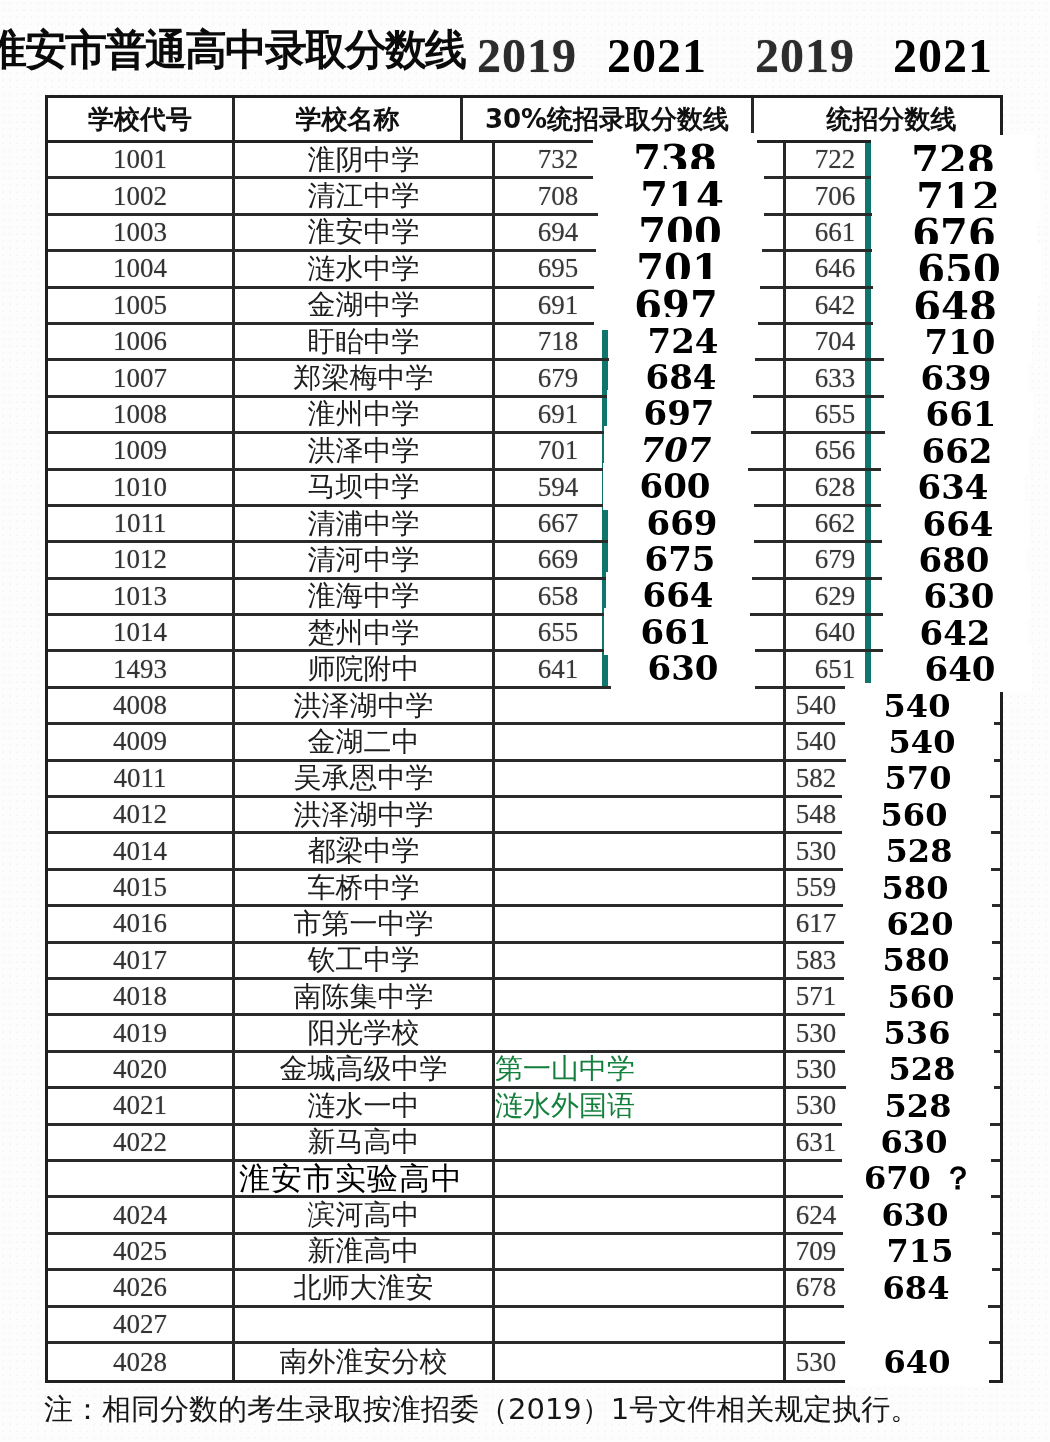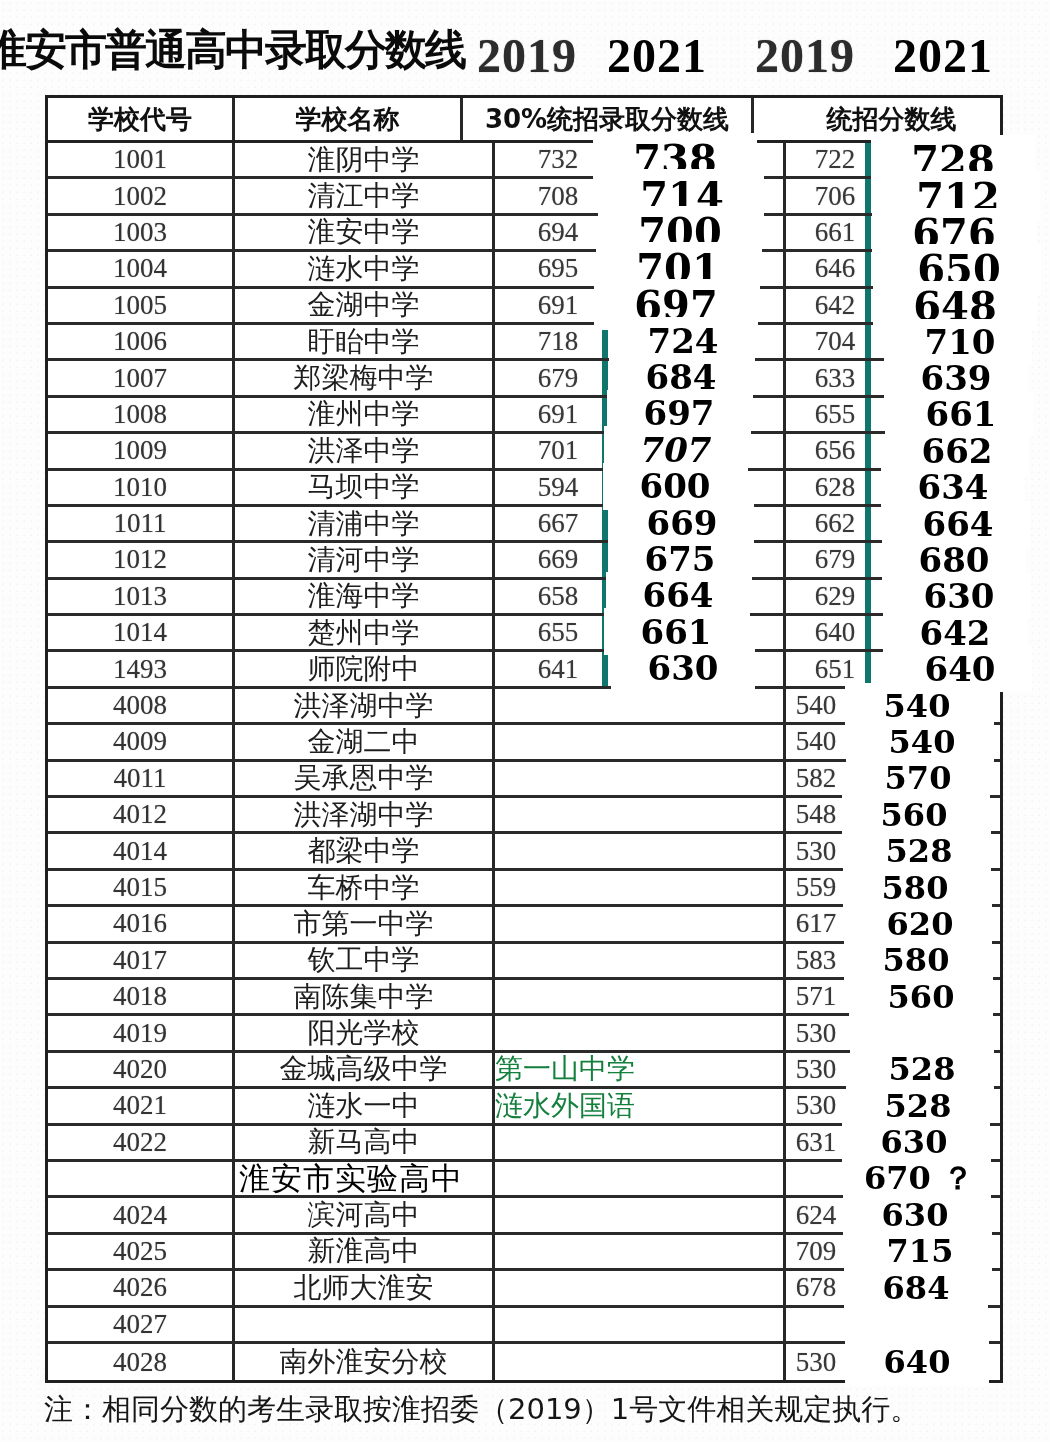--- a/index.html
+++ b/index.html
@@ -330,20 +330,21 @@
             <div class="g sub4">571</div>
             <div class="bv sml" style="left: 63px;">560</div>
           </div>
         </div>
         <div class="trow">
           <div class="cell code">4019</div>
           <div class="cell name">阳光学校</div>
           <div class="cell s30"></div>
           <div class="cell unif">
             <div class="g sub4">530</div>
+            <div class="bv sml" style="left: 59px;">536</div>
           </div>
         </div>
         <div class="trow">
           <div class="cell code">4020</div>
           <div class="cell name">金城高级中学</div>
           <div class="cell s30">
             <div class="alt">第一山中学</div>
           </div>
           <div class="cell unif">
             <div class="g sub4">530</div>

